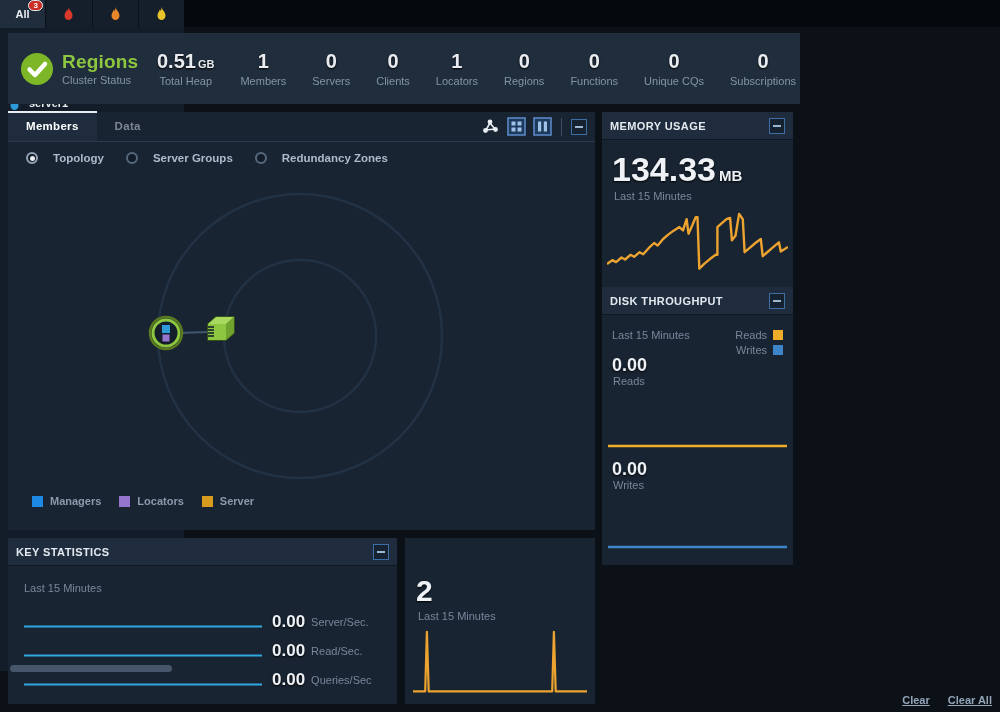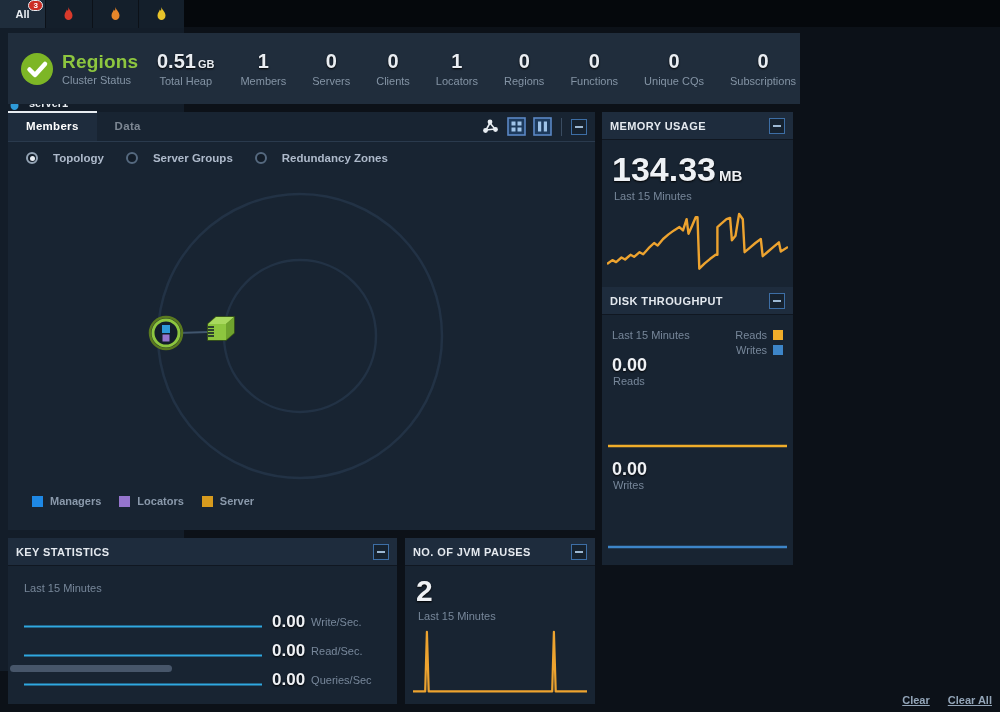--- a/index.html
+++ b/index.html
@@ -352,21 +352,21 @@
     </div>
     <div class="ks-sub muted">Last 15 Minutes</div>
     <div class="ks-rows">
       <div class="ks-row">
         <span class="ks-line chartbox" style="position:relative;">
             <svg width="238" height="14">
               <polyline points="0.0,11.5 238.0,11.5" fill="none" stroke="#2fa8e0" stroke-width="2" stroke-linejoin="round"></polyline>
             </svg>
           </span>
         <span class="val bigval">0.00</span>
-        <span class="lab">Write/Sec.</span>
+        <span class="lab">Server/Sec.</span>
       </div>
       <div class="ks-row">
         <span class="ks-line chartbox" style="position:relative;">
             <svg width="238" height="14">
               <polyline points="0.0,11.5 238.0,11.5" fill="none" stroke="#2fa8e0" stroke-width="2" stroke-linejoin="round"></polyline>
             </svg>
           </span>
         <span class="val bigval">0.00</span>
         <span class="lab">Read/Sec.</span>
       </div>
@@ -376,26 +376,20 @@
               <polyline points="0.0,11.5 238.0,11.5" fill="none" stroke="#2fa8e0" stroke-width="2" stroke-linejoin="round"></polyline>
             </svg>
           </span>
         <span class="val bigval">0.00</span>
         <span class="lab">Queries/Sec</span>
       </div>
     </div>
   </div>
 
   <div class="panel jvm-panel">
-    <div class="panel-header">
-      <span class="panel-title">NO. OF JVM PAUSES</span>
-      <span class="collapse-btn">
-          <span class="minus"></span>
-        </span>
-    </div>
     <div class="jvm-val bigval">2</div>
     <div class="jvm-sub muted">Last 15 Minutes</div>
     <div class="chartbox jvm-chart">
         <svg width="174" height="64">
           <polyline points="0.0,61.4 12.2,61.4 13.9,1.9 15.7,61.4 139.2,61.4 140.9,1.9 142.7,61.4 174.0,61.4" fill="none" stroke="#eda32f" stroke-width="2.2" stroke-linejoin="round"></polyline>
         </svg>
       </div>
   </div>
 
   <div class="alerts-panel">

